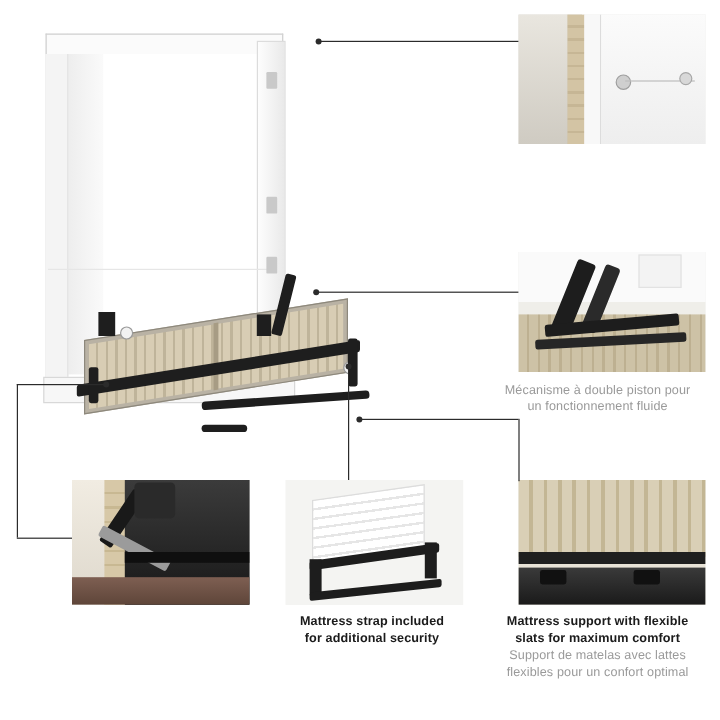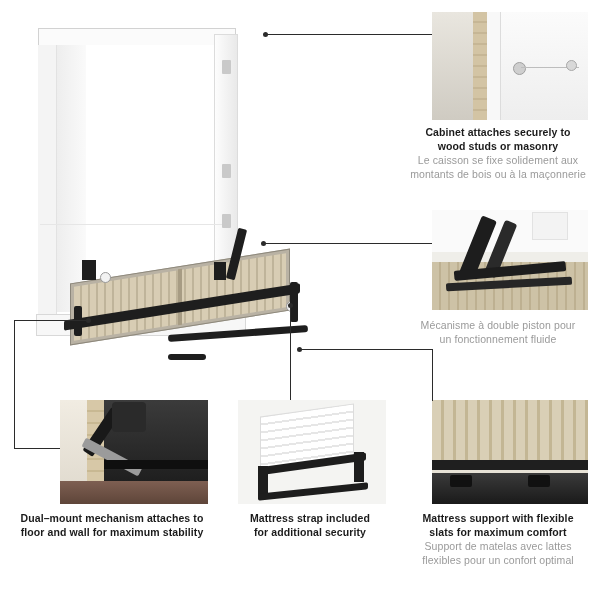--- a/index.html
+++ b/index.html
@@ -155,24 +155,20 @@
   <div class="panel" style="left:432px; top:12px; width:156px; height:108px;">
     <div class="inner" style="background:linear-gradient(90deg,#dedad2 0 26%,#cbbfa6 26% 34%,#f4f4f2 34% 100%);"></div>
     <div style="position:absolute; left:0; top:0; width:26%; height:100%; background:linear-gradient(180deg,#e9e6df,#cfcbc2);"></div>
     <div style="position:absolute; left:26%; top:0; width:9%; height:100%; background:repeating-linear-gradient(180deg,#d3c4a4 0 9px,#c6b695 9px 11px);"></div>
     <div style="position:absolute; left:35%; top:0; width:13px; height:100%; background:#f8f8f8; border-right:1px solid #dcdcdc;"></div>
     <div style="position:absolute; left:44%; top:0; right:0; bottom:0; background:linear-gradient(180deg,#fbfbfb,#eeeeee);"></div>
     <div style="position:absolute; left:52%; top:46%; width:11px; height:11px; border-radius:50%; background:#cfcfcf; border:1px solid #9f9f9f;"></div>
     <div style="position:absolute; left:57%; top:51%; right:6%; height:1px; background:#bdbdbd;"></div>
     <div style="position:absolute; left:86%; top:44%; width:9px; height:9px; border-radius:50%; background:#d8d8d8; border:1px solid #a8a8a8;"></div>
   </div>
-  <div class="callout" style="left:396px; top:126px; width:204px;">
-    <div class="en">Cabinet attaches securely to<br>wood studs or masonry</div>
-    <div class="fr">Le caisson se fixe solidement aux<br>montants de bois ou à la maçonnerie</div>
-  </div>
 
   <div class="line hline" style="left:266px; top:34px; width:166px;"></div>
   <div class="dot" style="left:263px; top:32px;"></div>
 
   <div class="panel" style="left:432px; top:210px; width:156px; height:100px;">
     <div class="inner" style="background:linear-gradient(180deg,#fafafa 0 42%,#efeee9 42% 100%);"></div>
     <div style="position:absolute; left:0; top:52%; right:0; bottom:0; background:repeating-linear-gradient(90deg,#cdc2a6 0 7px,#bdb091 7px 9px);"></div>
     <div style="position:absolute; left:38px; top:6px; width:16px; height:62px; background:#1d1d1d; border-radius:3px; transform:rotate(22deg);"></div>
     <div style="position:absolute; left:62px; top:10px; width:13px; height:58px; background:#2a2a2a; border-radius:3px; transform:rotate(22deg);"></div>
     <div style="position:absolute; left:22px; top:56px; width:112px; height:10px; background:#1d1d1d; border-radius:2px; transform:rotate(-5deg);"></div>
@@ -223,21 +219,20 @@
     <div style="position:absolute; left:0; top:0; width:20%; height:100%; background:linear-gradient(180deg,#f1ece2,#ded8cc);"></div>
     <div style="position:absolute; left:18%; top:0; width:12%; height:100%; background:repeating-linear-gradient(180deg,#d7c8a7 0 10px,#c8b892 10px 12px);"></div>
     <div style="position:absolute; left:30%; top:0; right:0; bottom:0; background:linear-gradient(180deg,#3b3b3b,#171717);"></div>
     <div style="position:absolute; left:36px; top:6px; width:12px; height:52px; background:#191919; border-radius:2px; transform:rotate(34deg);"></div>
     <div style="position:absolute; left:52px; top:2px; width:34px; height:30px; background:#2a2a2a; border-radius:4px;"></div>
     <div style="position:absolute; left:20px; top:52px; width:64px; height:10px; background:#9b9b9b; border-radius:2px; transform:rotate(28deg);"></div>
     <div style="position:absolute; left:30%; top:58%; right:0; height:9px; background:#0f0f0f;"></div>
     <div style="position:absolute; left:0; top:78%; right:0; bottom:0; background:linear-gradient(180deg,#7e5f52,#5e4539);"></div>
   </div>
   <div class="callout" style="left:6px; top:512px; width:212px;">
-    <div class="en">Dual–mount mechanism attaches to<br>floor and wall for maximum stability</div>
   </div>
 
   <div class="line hline" style="left:14px; top:320px; width:74px;"></div>
   <div class="line vline" style="left:14px; top:320px; height:128px;"></div>
   <div class="line hline" style="left:14px; top:448px; width:46px;"></div>
   <div class="dot" style="left:86px; top:318px;"></div>
 
 </div>
 
 </body></html>

